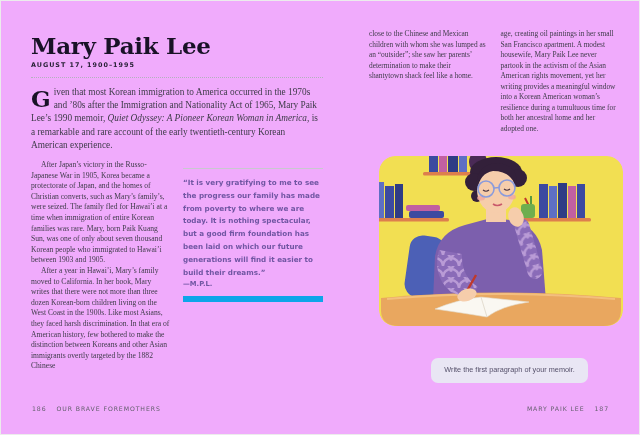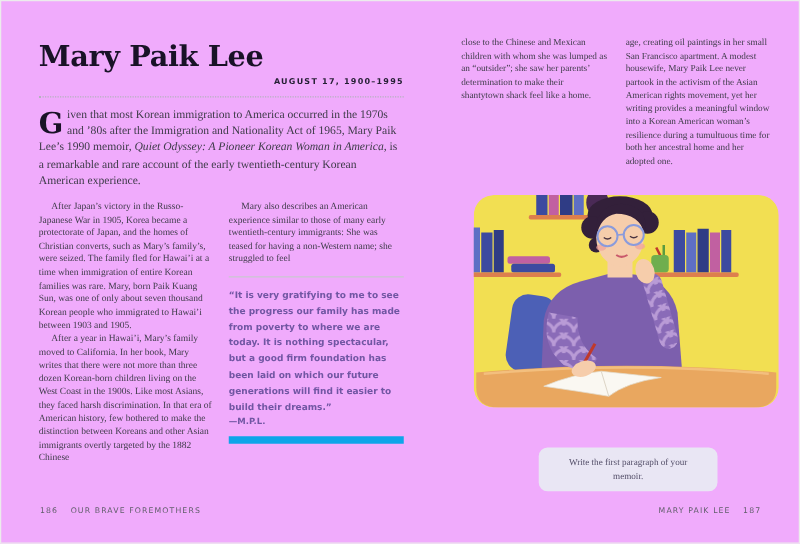--- a/index.html
+++ b/index.html
@@ -9,21 +9,21 @@
     font-family:"Liberation Serif",serif;color:#3e3b49;
   }
   
   .page-left{position:absolute;left:30px;top:33px;width:292px;}
   .title{
     margin:0;font-family:"DejaVu Serif",serif;font-weight:bold;
     font-size:23px;line-height:24px;letter-spacing:-0.3px;color:#191227;
   }
   .dates{
     margin-top:3px;font-family:"DejaVu Sans",sans-serif;font-weight:bold;
-    font-size:6.4px;letter-spacing:1px;color:#241f33;text-align:right;
+    font-size:6.4px;letter-spacing:1px;color:#241f33;
   }
   .dotted-rule{border-top:1px dotted #b3b2bd;margin:8px 0 8px 0;height:0;}
   .intro{margin:0;font-size:9.3px;line-height:13.2px;color:#3e3b49;}
   .intro em{}
   .dropcap{
     float:left;font-family:"DejaVu Serif",serif;font-weight:bold;
     font-size:23px;line-height:21px;padding:2px 3px 0 0;color:#191227;
   }
   .columns{display:flex;gap:12px;margin-top:8px;}
   .col{width:140px;font-size:7.6px;line-height:10.6px;}
@@ -41,23 +41,23 @@
     margin:6px 0 0 0;font-family:"DejaVu Sans",sans-serif;font-weight:bold;
     font-size:6.8px;color:#7156a3;
   }
   
   .page-right-cols{position:absolute;left:368px;top:28px;width:249px;display:flex;gap:14px;}
   .rcol{width:119px;font-size:7.4px;line-height:10.5px;}
   .rcol p{margin:0;}
   .rcol p.indent{text-indent:10px;}
   .illustration{position:absolute;left:378px;top:155px;width:244px;height:170px;}
   .caption-box{
-    position:absolute;left:430px;top:357px;width:143px;box-sizing:border-box;
+    position:absolute;left:430px;top:357px;width:157px;box-sizing:border-box;
     background:#e9e6f4;border-radius:7px;padding:7px 12px;
-    font-family:Liberation Serif, serif;font-size:7.3px;line-height:10.5px;
+    font-family:Liberation Sans, sans-serif;font-size:7.3px;line-height:10.5px;
     text-align:center;color:#55506a;
   }
   
   .footer{
     position:absolute;top:404px;font-family:"DejaVu Sans",sans-serif;
     font-size:6.2px;letter-spacing:0.9px;color:#615e6b;
   }
   .footer-left{left:31px;}
   .footer-right{right:30px;}
   .footer .gap{display:inline-block;width:10px;}
@@ -73,21 +73,20 @@
     <div class="dotted-rule"></div>
 
     <p class="intro"><span class="dropcap">G</span><span>iven that most Korean immigration to America occurred in the 1970s and ’80s after the Immigration and Nationality Act of 1965, Mary Paik Lee’s 1990 memoir, </span><em>Quiet Odyssey: A Pioneer Korean Woman in America</em><span>, is a remarkable and rare account of the early twentieth-century Korean American experience.</span></p>
 
     <div class="columns">
       <div class="col">
         <p class="indent">After Japan’s victory in the Russo-Japanese War in 1905, Korea became a protectorate of Japan, and the homes of Christian converts, such as Mary’s family’s, were seized. The family fled for Hawai’i at a time when immigration of entire Korean families was rare. Mary, born Paik Kuang Sun, was one of only about seven thousand Korean people who immigrated to Hawai’i between 1903 and 1905.</p>
         <p class="indent">After a year in Hawai’i, Mary’s family moved to California. In her book, Mary writes that there were not more than three dozen Korean-born children living on the West Coast in the 1900s. Like most Asians, they faced harsh discrimination. In that era of American history, few bothered to make the distinction between Koreans and other Asian immigrants overtly targeted by the 1882 Chinese</p>
       </div>
       <div class="col">
-        <p class="indent">Mary also describes an American experience similar to those of many early twentieth-century immigrants: She was teased for having a non-Western name; she struggled to feel</p>
         <div class="quote-block">
           <p class="quote-text">“It is very gratifying to me to see the progress our family has made from poverty to where we are today. It is nothing spectacular, but a good firm foundation has been laid on which our future generations will find it easier to build their dreams.”</p>
           <p class="quote-attr">—M.P.L.</p>
         </div>
       </div>
     </div>
   </section>
 
   <section class="page-right-cols">
     <div class="rcol">

